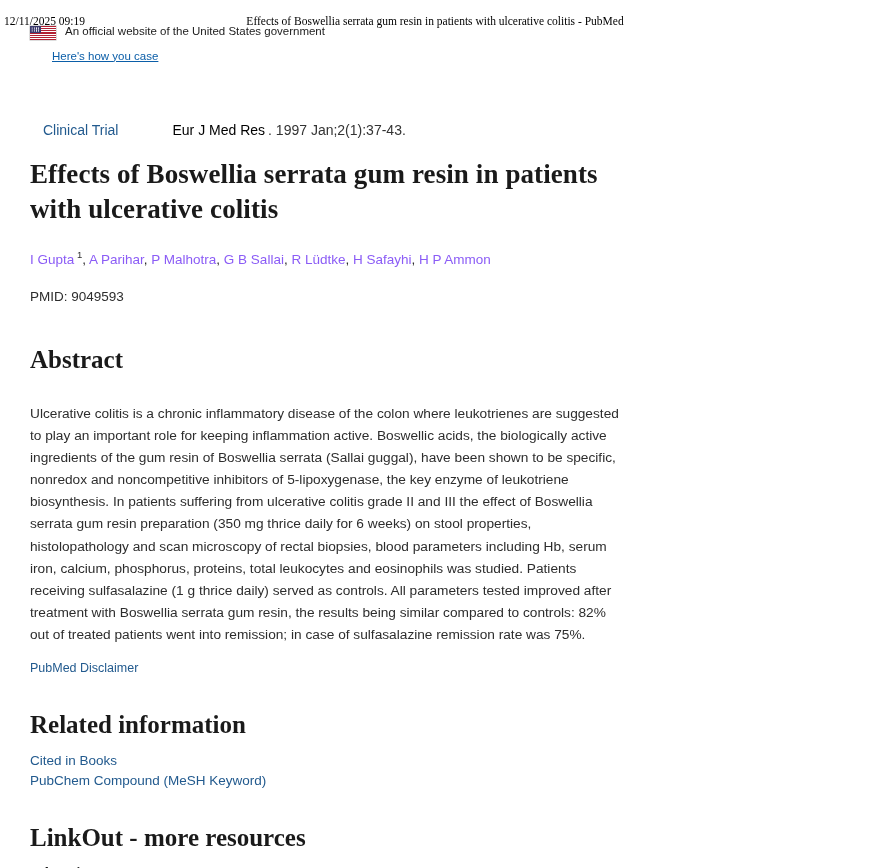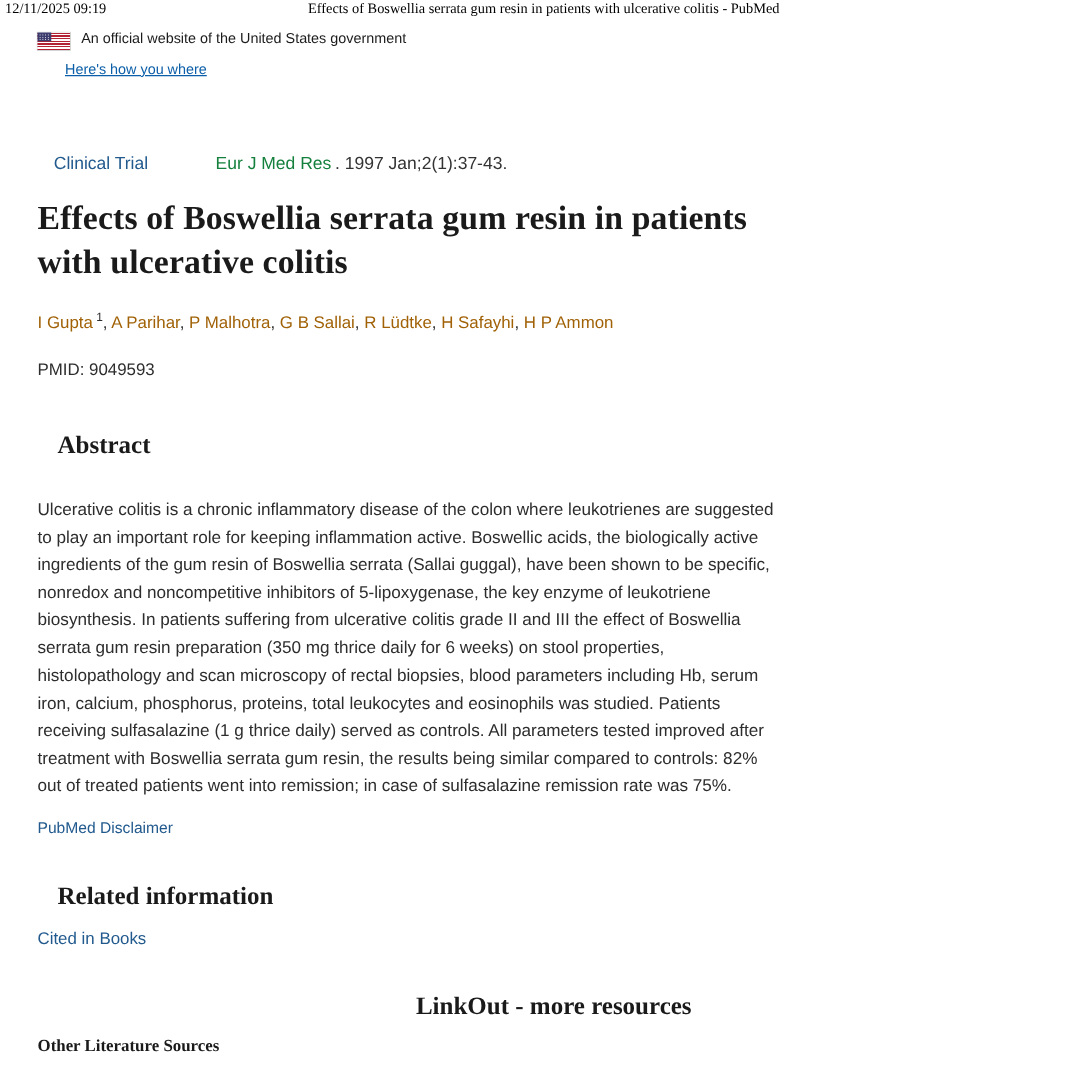--- a/index.html
+++ b/index.html
@@ -10,21 +10,21 @@
   body {
     width: 870px;
     height: 868px;
     font-family: "Liberation Serif", serif;
     color: #212121;
     position: relative;
     overflow: hidden;
   }
   .print-header {
     position: absolute;
-    top: 0;
+    top: 14px;
     left: 0;
     right: 0;
     height: 18px;
     font-family: "Liberation Serif", serif;
     font-size: 11.5px;
     color: #000;
     padding-top: 1px;
   }
   .print-header .ph-left {
     position: absolute;
@@ -108,21 +108,21 @@
     display: flex;
     align-items: flex-start;
   }
   .cit-type {
     color: #225a8e;
     margin-left: 13px;
     margin-right: 54px;
     cursor: pointer;
   }
   .cit-journal {
-    color: #15803d;
+    color: #000000;
     cursor: pointer;
   }
   .cit-rest {
     color: #333;
     margin-left: 3px;
   }
   h1.title {
     font-family: "Liberation Serif", serif;
     font-weight: bold;
     font-size: 27px;
@@ -134,42 +134,42 @@
   }
   .authors {
     margin-top: 21px;
     font-family: "Liberation Sans", sans-serif;
     font-size: 13.5px;
     color: #2d2d2d;
     line-height: 1.5;
     max-width: 640px;
   }
   .authors a {
-    color: #a16207;
+    color: #8b5cf6;
     text-decoration: none;
     cursor: pointer;
   }
   .authors sup {
     font-size: 9.5px;
     vertical-align: super;
     color: #2d2d2d;
   }
   .meta {
     margin-top: 17px;
     font-family: "Liberation Sans", sans-serif;
     font-size: 13.5px;
     color: #2d2d2d;
     line-height: 1.55;
   }
   h2.section {
     font-family: "Liberation Serif", serif;
     font-weight: bold;
-    font-size: 20px;
+    font-size: 25px;
     color: #1a1a1a;
-    margin: 38px 0 0 16px;
+    margin: 38px 0 0 0;
   }
   .abstract-body {
     margin-top: 29px;
     font-family: "Liberation Sans", sans-serif;
     font-size: 13.7px;
     line-height: 1.62;
     color: #2d2d2d;
     max-width: 597px;
     text-align: left;
   }
@@ -192,21 +192,20 @@
     display: block;
     font-family: "Liberation Sans", sans-serif;
     font-size: 13.5px;
     color: #225a8e;
     text-decoration: none;
     line-height: 1.48;
     cursor: pointer;
   }
   h2.linkout {
     margin-top: 33px;
-    text-align: center;
   }
   .lo-group {
     margin-top: 12px;
   }
   .lo-head {
     font-family: "Liberation Serif", serif;
     font-weight: bold;
     font-size: 13.5px;
     color: #1a1a1a;
     margin-bottom: 3px;
@@ -222,21 +221,21 @@
 
 <div class="page">
 
   <div class="gov-banner">
     <span class="flag">
       <span class="stripes"></span>
       <span class="canton"></span>
     </span>
     <span class="gov-text">An official website of the United States government</span>
   </div>
-  <a class="gov-how">Here's how you where</a>
+  <a class="gov-how">Here's how you case</a>
 
   <div class="cit-line">
     <span class="cit-type">Clinical Trial</span>
     <span class="cit-journal">Eur J Med Res</span>
     <span class="cit-rest">. 1997 Jan;2(1):37-43.</span>
   </div>
 
   <h1 class="title">Effects of Boswellia serrata gum resin in patients with ulcerative colitis</h1>
 
   <div class="authors" id="author-list"><a>I Gupta</a><sup> 1</sup><span>, </span><a>A Parihar</a><span>, </span><a>P Malhotra</a><span>, </span><a>G B Sallai</a><span>, </span><a>R Lüdtke</a><span>, </span><a>H Safayhi</a><span>, </span><a>H P Ammon</a></div>
@@ -245,20 +244,21 @@
     <div>PMID: 9049593</div>
   </div>
 
   <h2 class="section">Abstract</h2>
   <div class="abstract-body">Ulcerative colitis is a chronic inflammatory disease of the colon where leukotrienes are suggested to play an important role for keeping inflammation active. Boswellic acids, the biologically active ingredients of the gum resin of Boswellia serrata (Sallai guggal), have been shown to be specific, nonredox and noncompetitive inhibitors of 5-lipoxygenase, the key enzyme of leukotriene biosynthesis. In patients suffering from ulcerative colitis grade II and III the effect of Boswellia serrata gum resin preparation (350 mg thrice daily for 6 weeks) on stool properties, histolopathology and scan microscopy of rectal biopsies, blood parameters including Hb, serum iron, calcium, phosphorus, proteins, total leukocytes and eosinophils was studied. Patients receiving sulfasalazine (1 g thrice daily) served as controls. All parameters tested improved after treatment with Boswellia serrata gum resin, the results being similar compared to controls: 82% out of treated patients went into remission; in case of sulfasalazine remission rate was 75%.</div>
   <a class="disclaimer">PubMed Disclaimer</a>
 
   <h2 class="section related">Related information</h2>
   <div class="link-list">
     <a>Cited in Books</a>
+    <a>PubChem Compound (MeSH Keyword)</a>
   </div>
 
   <h2 class="section linkout">LinkOut - more resources</h2>
   <div class="lo-group">
     <div class="lo-head">Other Literature Sources</div>
 
   </div>
   
 
 </div>

